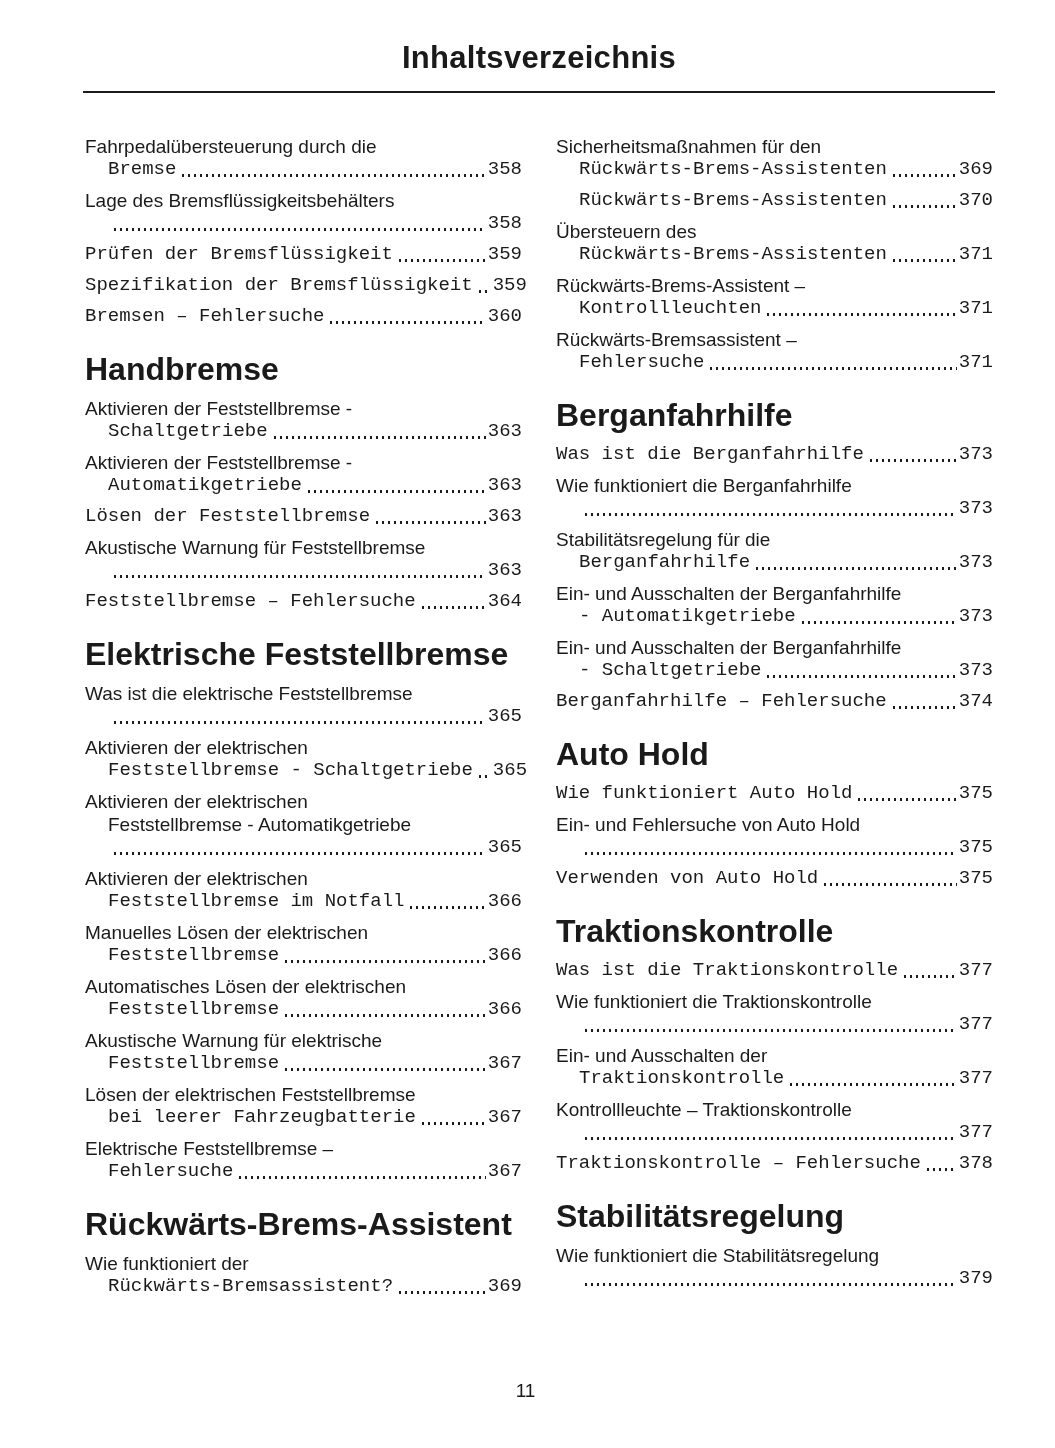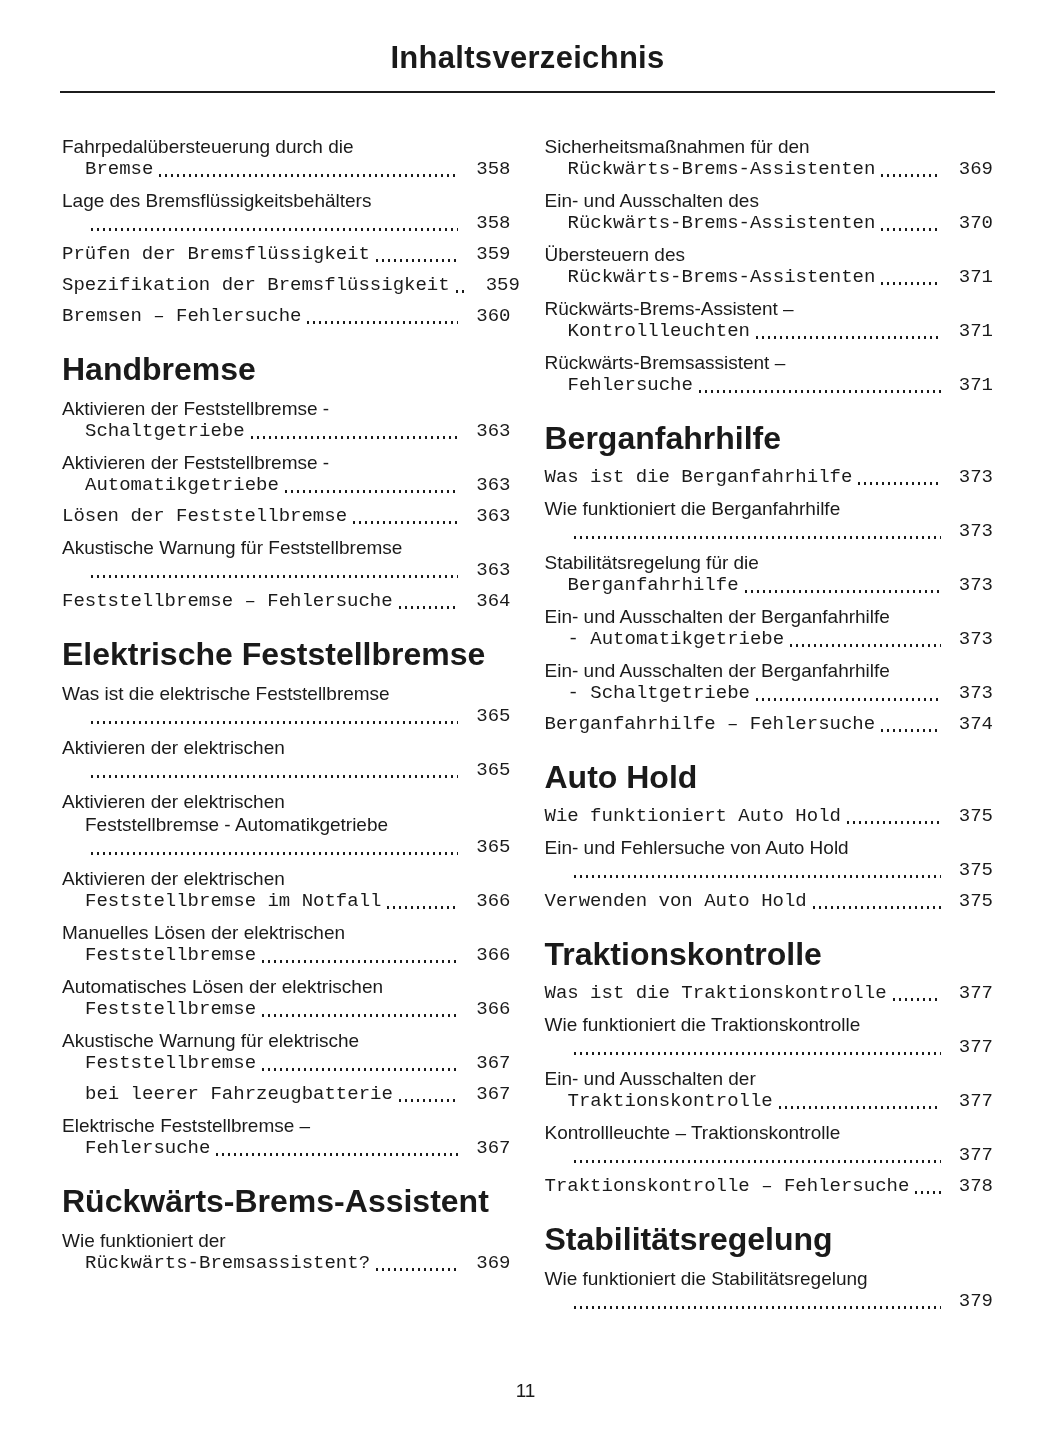--- a/index.html
+++ b/index.html
@@ -6,20 +6,21 @@
   html, body { background: #ffffff; }
   .page {
     width: 1055px;
     height: 1448px;
     margin: 0 auto;
     position: relative;
     background: #ffffff;
     color: #1a1a1a;
     font-family: "Liberation Sans", sans-serif;
     overflow: hidden;
+    padding-left: 23px;
   }
   .header { padding: 40px 60px 0; text-align: center; }
   .page-title {
     font-size: 31px;
     font-weight: 700;
     letter-spacing: 0.3px;
     color: #1a1a1a;
   }
   .header-rule {
     margin-top: 15px;
@@ -50,21 +51,21 @@
     flex: 1 1 auto;
     min-width: 14px;
     height: 3px;
     align-self: flex-end;
     margin: 0 2px 4px 4px;
     background-image: radial-gradient(circle, #1c1c1c 1.2px, transparent 1.45px);
     background-size: 6px 3px;
     background-position: left center;
     background-repeat: repeat-x;
   }
-  .toc-page { white-space: nowrap; margin-left: 16px; }
+  .toc-page { white-space: nowrap; }
   .footer {
     position: absolute;
     left: 0;
     right: 4px;
     bottom: 46px;
     text-align: center;
     font-size: 19px;
   }
 </style>
 </head>
@@ -156,20 +157,21 @@
         <div class="toc-entry">
           <div class="toc-line">Was ist die elektrische Feststellbremse</div>
           <div class="toc-lastline indent">
             <span class="toc-dots"></span>
             <span class="toc-page">365</span>
           </div>
         </div>
         <div class="toc-entry">
           <div class="toc-line">Aktivieren der elektrischen</div>
           <div class="toc-lastline indent">
+            <span class="toc-end">Feststellbremse - Schaltgetriebe</span>
             <span class="toc-dots"></span>
             <span class="toc-page">365</span>
           </div>
         </div>
         <div class="toc-entry">
           <div class="toc-line">Aktivieren der elektrischen</div>
           <div class="toc-line indent">Feststellbremse - Automatikgetriebe</div>
           <div class="toc-lastline indent">
             <span class="toc-dots"></span>
             <span class="toc-page">365</span>
@@ -201,20 +203,21 @@
         </div>
         <div class="toc-entry">
           <div class="toc-line">Akustische Warnung für elektrische</div>
           <div class="toc-lastline indent">
             <span class="toc-end">Feststellbremse</span>
             <span class="toc-dots"></span>
             <span class="toc-page">367</span>
           </div>
         </div>
         <div class="toc-entry">
+          <div class="toc-line">Lösen der elektrischen Feststellbremse</div>
           <div class="toc-lastline indent">
             <span class="toc-end">bei leerer Fahrzeugbatterie</span>
             <span class="toc-dots"></span>
             <span class="toc-page">367</span>
           </div>
         </div>
         <div class="toc-entry">
           <div class="toc-line">Elektrische Feststellbremse –</div>
           <div class="toc-lastline indent">
             <span class="toc-end">Fehlersuche</span>
@@ -235,21 +238,20 @@
     <div class="col" id="col-1">
         <div class="toc-entry">
           <div class="toc-line">Sicherheitsmaßnahmen für den</div>
           <div class="toc-lastline indent">
             <span class="toc-end">Rückwärts-Brems-Assistenten</span>
             <span class="toc-dots"></span>
             <span class="toc-page">369</span>
           </div>
         </div>
         <div class="toc-entry">
-          <div class="toc-line">Ein- und Ausschalten des</div>
           <div class="toc-lastline indent">
             <span class="toc-end">Rückwärts-Brems-Assistenten</span>
             <span class="toc-dots"></span>
             <span class="toc-page">370</span>
           </div>
         </div>
         <div class="toc-entry">
           <div class="toc-line">Übersteuern des</div>
           <div class="toc-lastline indent">
             <span class="toc-end">Rückwärts-Brems-Assistenten</span>

